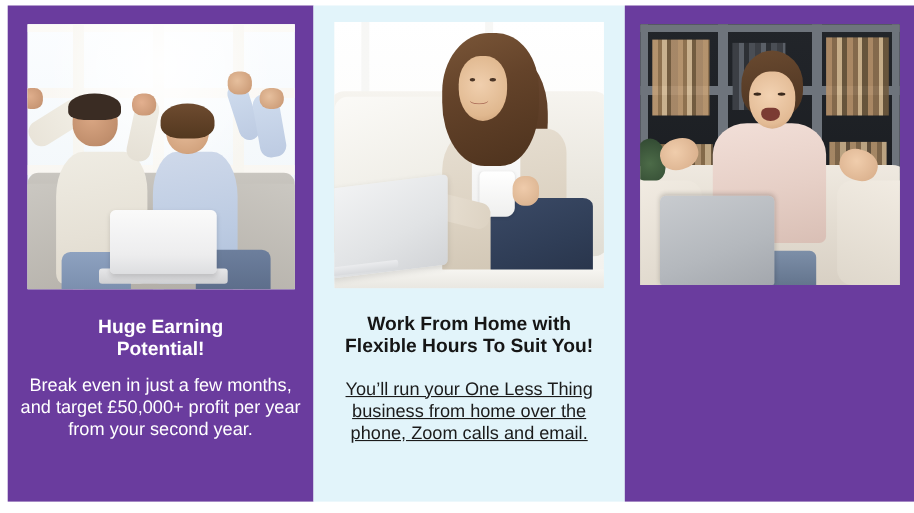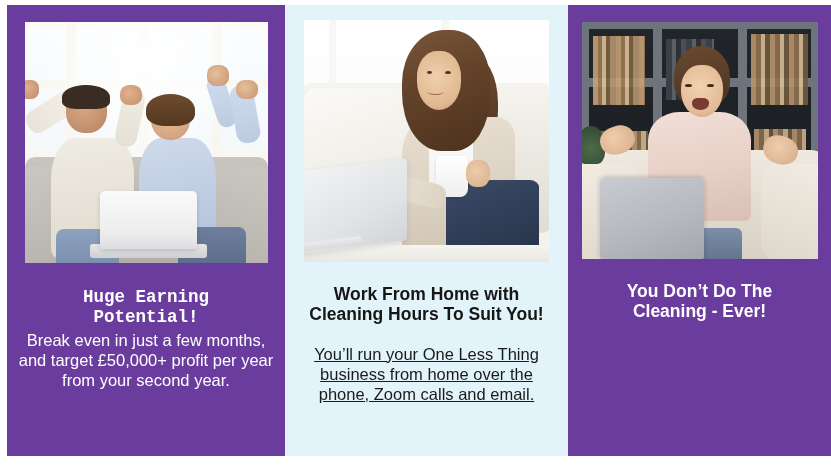--- a/index.html
+++ b/index.html
@@ -328,25 +328,25 @@
   .body {
     text-align:center;
     line-height:1.22;
     white-space:pre-line;
   }
   .panel-1 .headline, .panel-3 .headline { color:#ffffff; }
   .panel-2 .headline { color:#161616; }
   .panel-1 .body, .panel-3 .body { color:#ffffff; }
   .panel-2 .body { color:#1b1b1b; }
 
-  .panel-1 .headline { font-size:17.5px; margin-top:24px;font-family:Liberation Mono, monospace; }
+  .panel-1 .headline { font-size:17.5px; margin-top:24px; }
   .panel-2 .headline { font-size:17.5px; margin-top:22px; }
   .panel-3 .headline { font-size:17.5px; margin-top:22px; }
 
-  .panel-1 .body { font-size:16.5px; margin-top:2px; width:292px; }
+  .panel-1 .body { font-size:16.5px; margin-top:12px; width:292px; }
   .panel-2 .body { font-size:16.5px; margin-top:19px; width:268px;text-decoration:underline; }
   .panel-3 .body { font-size:16.5px; margin-top:19px; width:252px; }
 </style>
 </head>
 <body>
 
 <div class="board">
 
   <section class="panel panel-1">
     <div class="photo ph1">
@@ -397,21 +397,21 @@
       <div class="smile"></div>
       <div class="mug"></div>
       <div class="hand"></div>
       <div class="armf"></div>
       <div class="table"></div>
       <div class="laptop2">
         <div class="keyb"></div>
       </div>
     </div>
     <h2 class="headline">Work From Home with
-Cleaning Hours To Suit You!</h2>
+Flexible Hours To Suit You!</h2>
     <p class="body">You’ll run your One Less Thing
 business from home over the
 phone, Zoom calls and email.</p>
   </section>
 
   <section class="panel panel-3">
     <div class="photo ph3">
       <div class="shelfgrid"></div>
       <div class="books1"></div>
       <div class="books2"></div>
@@ -426,17 +426,15 @@
       <div class="handL"></div>
       <div class="handR"></div>
       <div class="hair3"></div>
       <div class="face3"></div>
       <div class="eye3 l"></div>
       <div class="eye3 r"></div>
       <div class="mouth3"></div>
       <div class="jeans3"></div>
       <div class="laptop3"></div>
     </div>
-    <h2 class="headline">You Don’t Do The
-Cleaning - Ever!</h2>
   </section>
 
 </div>
 
 </body></html>

